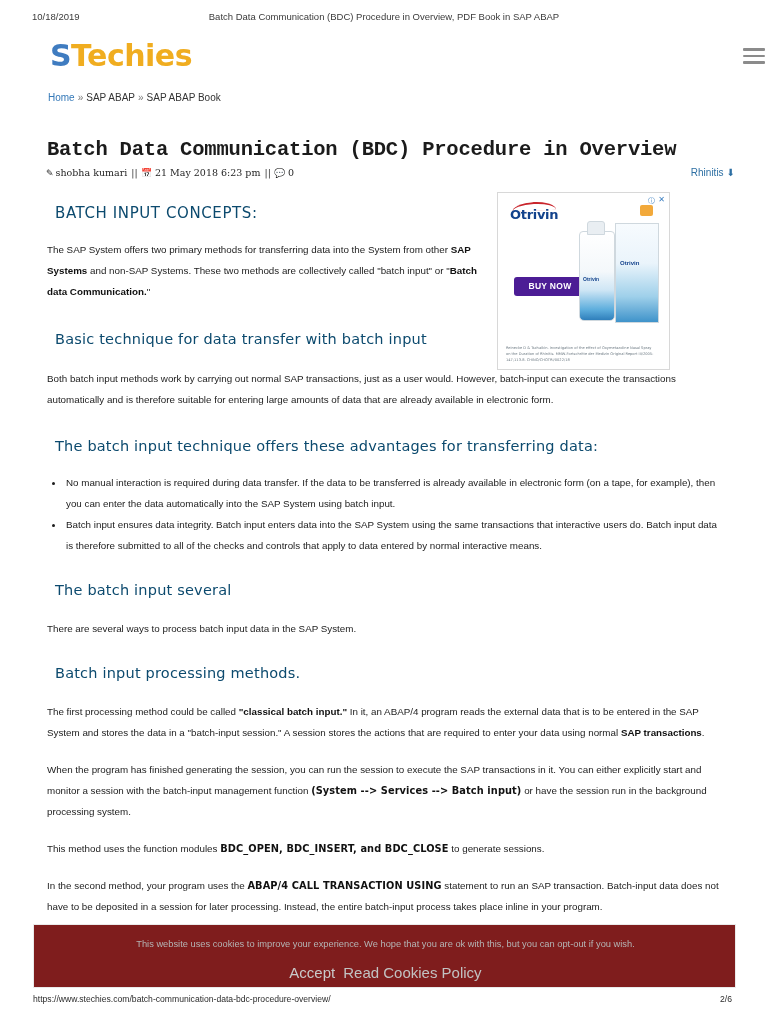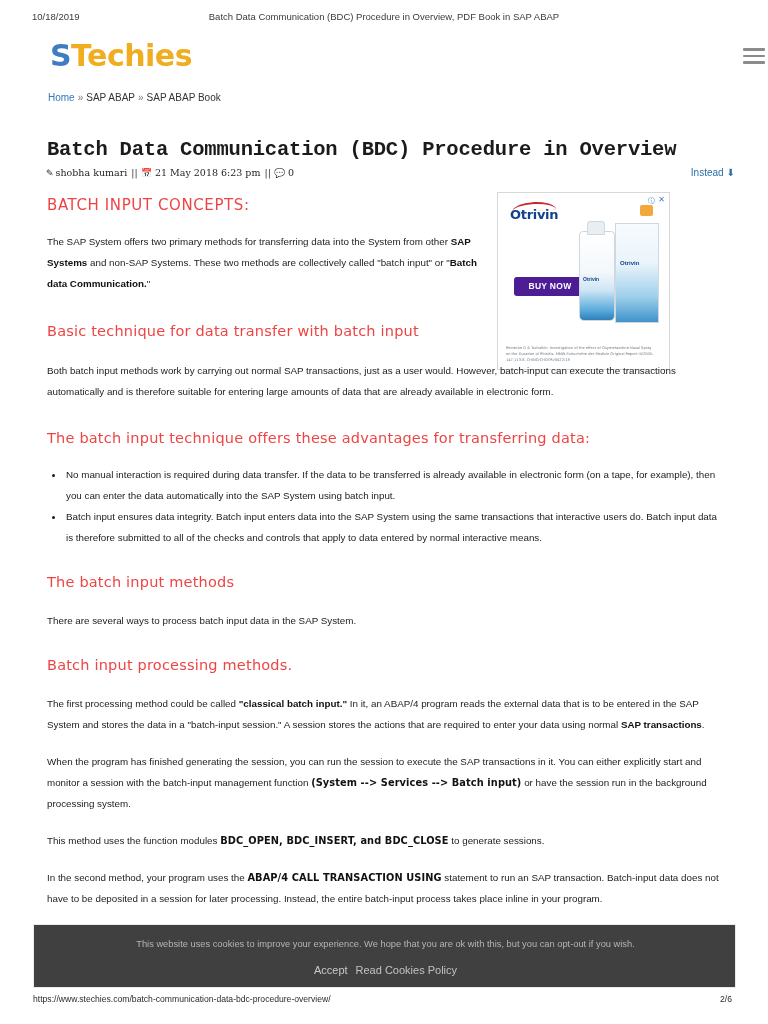--- a/index.html
+++ b/index.html
@@ -138,24 +138,24 @@
   .download-link .dl-ico { margin-left: 3px; font-size: 10px; }
 
   
   .content {
     position: absolute;
     left: 47px;
     top: 196px;
     width: 672px;
   }
   h2.section {
-    color: #ef4444;
+    color: #0c4a6e;
     font-size: 14.5px;
     font-weight: normal;
-    margin: 0;
+    margin: 8px;
     letter-spacing: 0.2px;
     font-family: "DejaVu Sans", sans-serif;
   }
   h2.caps {
     font-size: 15px;
     letter-spacing: 0.6px;
   }
   p.body {
     font-size: 9.8px;
     line-height: 21px;
@@ -316,39 +316,39 @@
   }
 
   
   .cookie-banner {
     position: absolute;
     left: 33px;
     top: 924px;
     width: 703px;
     height: 64px;
     border: 1px solid #eaeaea;
-    background: #404040;
+    background: #7f1d1d;
     box-sizing: border-box;
   }
   .cookie-text {
     position: absolute;
     top: 14px;
     left: 0;
     width: 703px;
     text-align: center;
     font-size: 9.3px;
     color: #b4b4b4;
   }
   .cookie-actions {
     position: absolute;
     top: 39px;
     left: 0;
     width: 703px;
     text-align: center;
-    font-size: 11px;
+    font-size: 15px;
     color: #c9c9c9;
   }
   .cookie-actions .accept { margin-right: 8px; cursor: pointer; color: #c9c9c9; }
   .cookie-actions .policy { cursor: pointer; color: #c2c2c2; }
 
   
   .print-footer {
     position: absolute;
     top: 994px;
     left: 0;
@@ -394,21 +394,21 @@
     <a href="#">Home</a><span class="sep">»</span><span class="crumb">SAP ABAP</span><span class="sep">»</span><span class="crumb">SAP ABAP Book</span>
   </div>
 
   <h1 class="page-title">Batch Data Communication (BDC) Procedure in Overview</h1>
 
   <div class="meta-row">
     <span class="ico">✎</span><span>shobha kumari</span><span class="divider">||</span><span class="ico">📅</span><span>21 May 2018 6:23 pm</span><span class="divider">||</span><span class="ico">💬</span><span>0</span>
   </div>
 
   <div class="download-link">
-    <span>Instead</span><span class="dl-ico">⬇</span>
+    <span>Rhinitis</span><span class="dl-ico">⬇</span>
   </div>
 
   <div class="ad-box">
     <div class="ad-swoosh"></div>
     <div class="ad-brand">Otrivin</div>
     <div class="ad-icon-i">ⓘ</div>
     <div class="ad-close">✕</div>
     <div class="ad-badge"></div>
     <div class="ad-buy">BUY NOW</div>
     <div class="ad-prod">
@@ -433,21 +433,21 @@
 
     <p class="body">Both batch input methods work by carrying out normal SAP transactions, just as a user would. However, batch-input can execute the transactions automatically and is therefore suitable for entering large amounts of data that are already available in electronic form.</p>
 
     <h2 class="section" style="margin-top:28px;margin-bottom:18px;">The batch input technique offers these advantages for transferring data:</h2>
 
     <ul class="adv">
       <li>No manual interaction is required during data transfer. If the data to be transferred is already available in electronic form (on a tape, for example), then you can enter the data automatically into the SAP System using batch input.</li>
       <li>Batch input ensures data integrity. Batch input enters data into the SAP System using the same transactions that interactive users do. Batch input data is therefore submitted to all of the checks and controls that apply to data entered by normal interactive means.</li>
     </ul>
 
-    <h2 class="section" style="margin-top:26px;margin-bottom:20px;">The batch input methods</h2>
+    <h2 class="section" style="margin-top:26px;margin-bottom:20px;">The batch input several</h2>
 
     <p class="body">There are several ways to process batch input data in the SAP System.</p>
 
     <h2 class="section" style="margin-top:26px;margin-bottom:20px;">Batch input processing methods.</h2>
 
     <p class="body"><span>The first processing method could be called </span><b>"classical batch input."</b><span> In it, an ABAP/4 program reads the external data that is to be entered in the SAP System and stores the data in a "batch-input session." A session stores the actions that are required to enter your data using normal </span><b>SAP transactions</b><span>.</span></p>
 
     <p class="body" style="margin-top:16px;"><span>When the program has finished generating the session, you can run the session to execute the SAP transactions in it. You can either explicitly start and monitor a session with the batch-input management function </span><b class="mono-b">(System --&gt; Services --&gt; Batch input)</b><span> or have the session run in the background processing system.</span></p>
 
     <p class="body" style="margin-top:16px;"><span>This method uses the function modules </span><b class="mono-b">BDC_OPEN, BDC_INSERT, and BDC_CLOSE</b><span> to generate sessions.</span></p>

